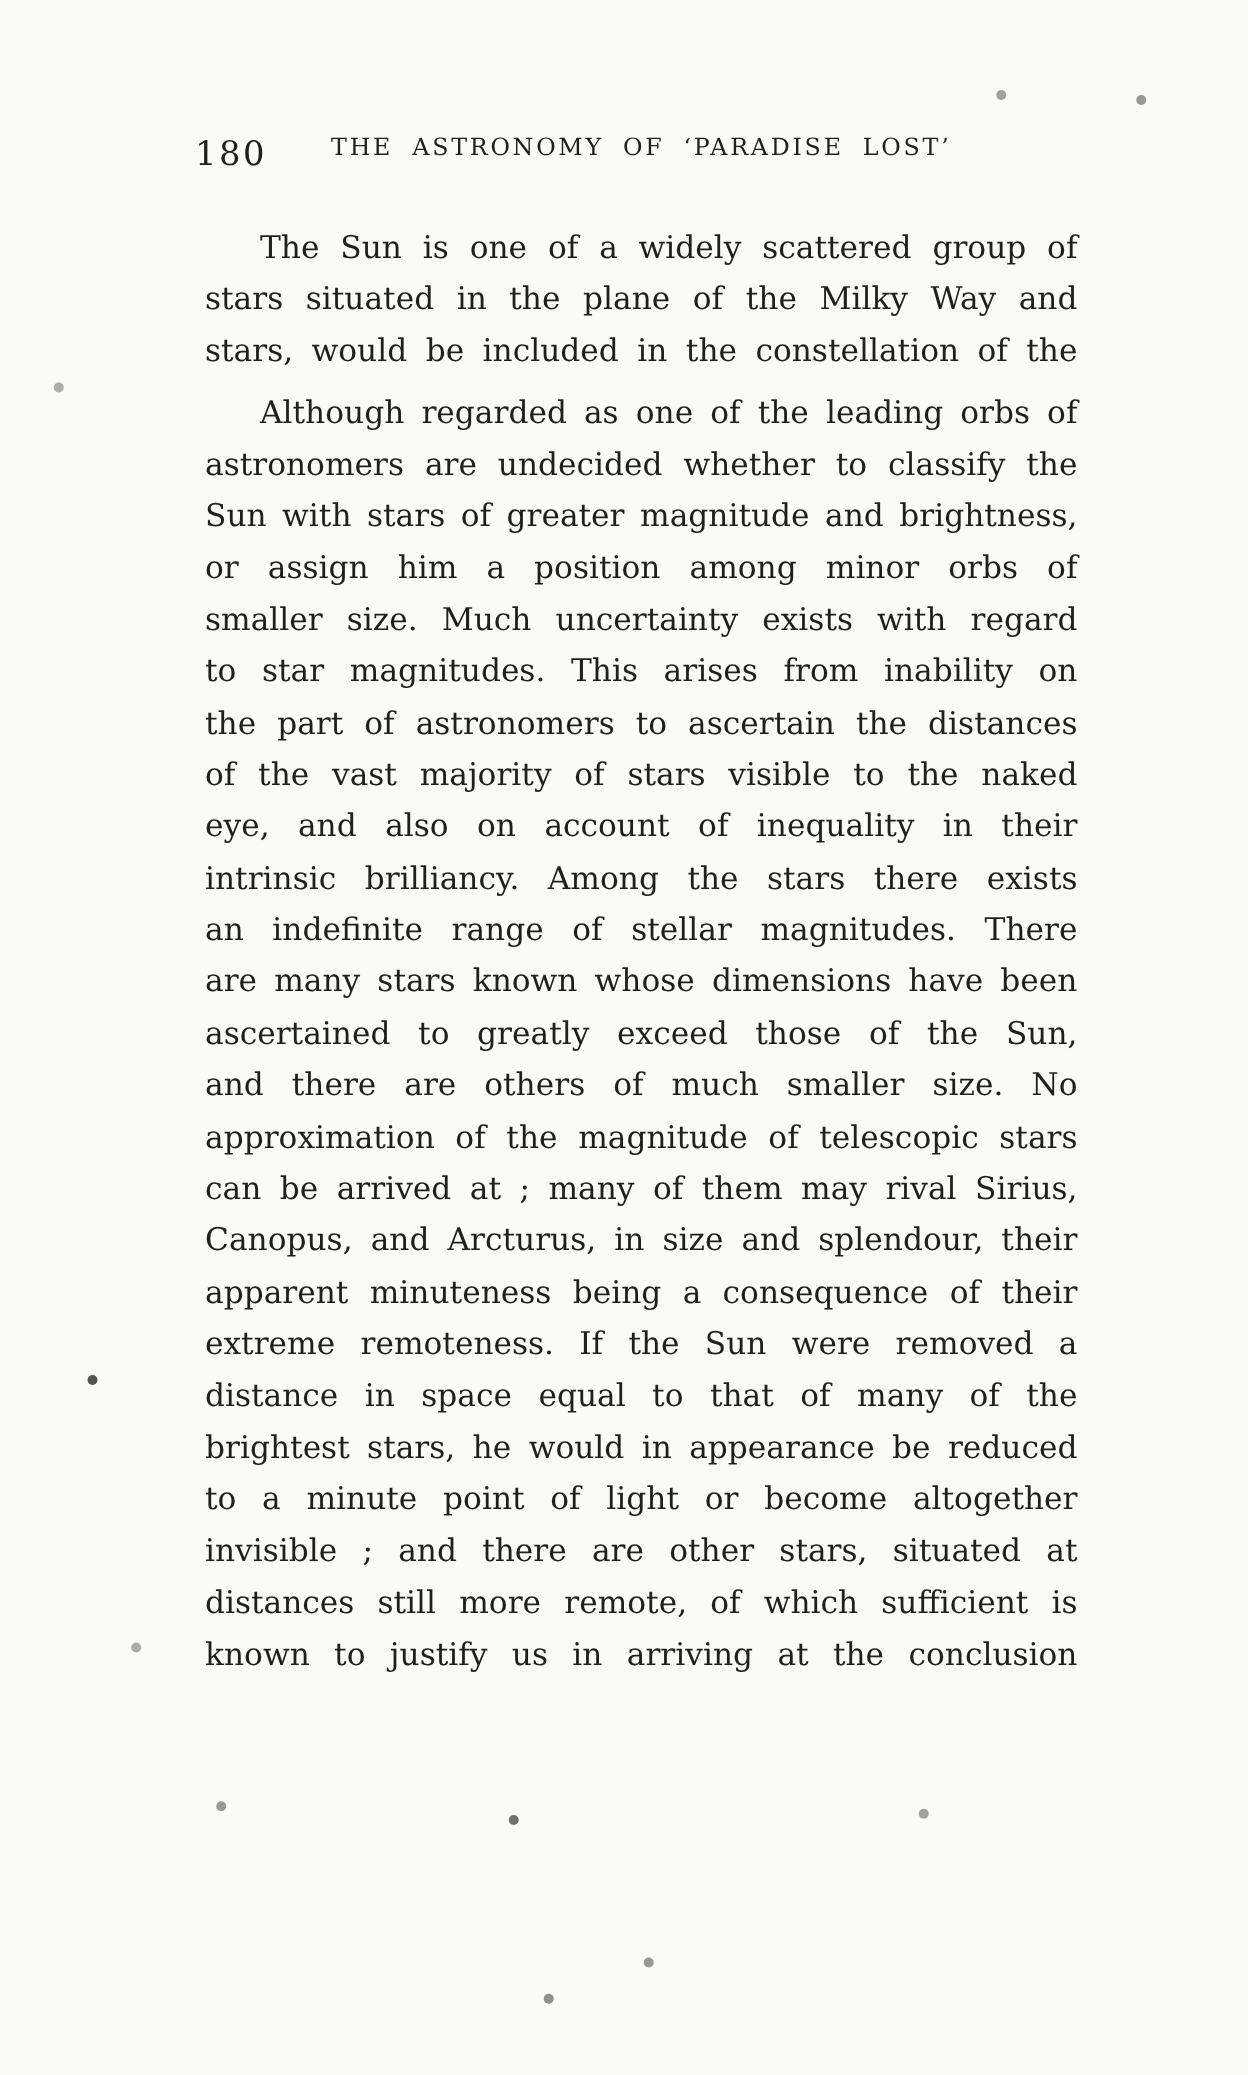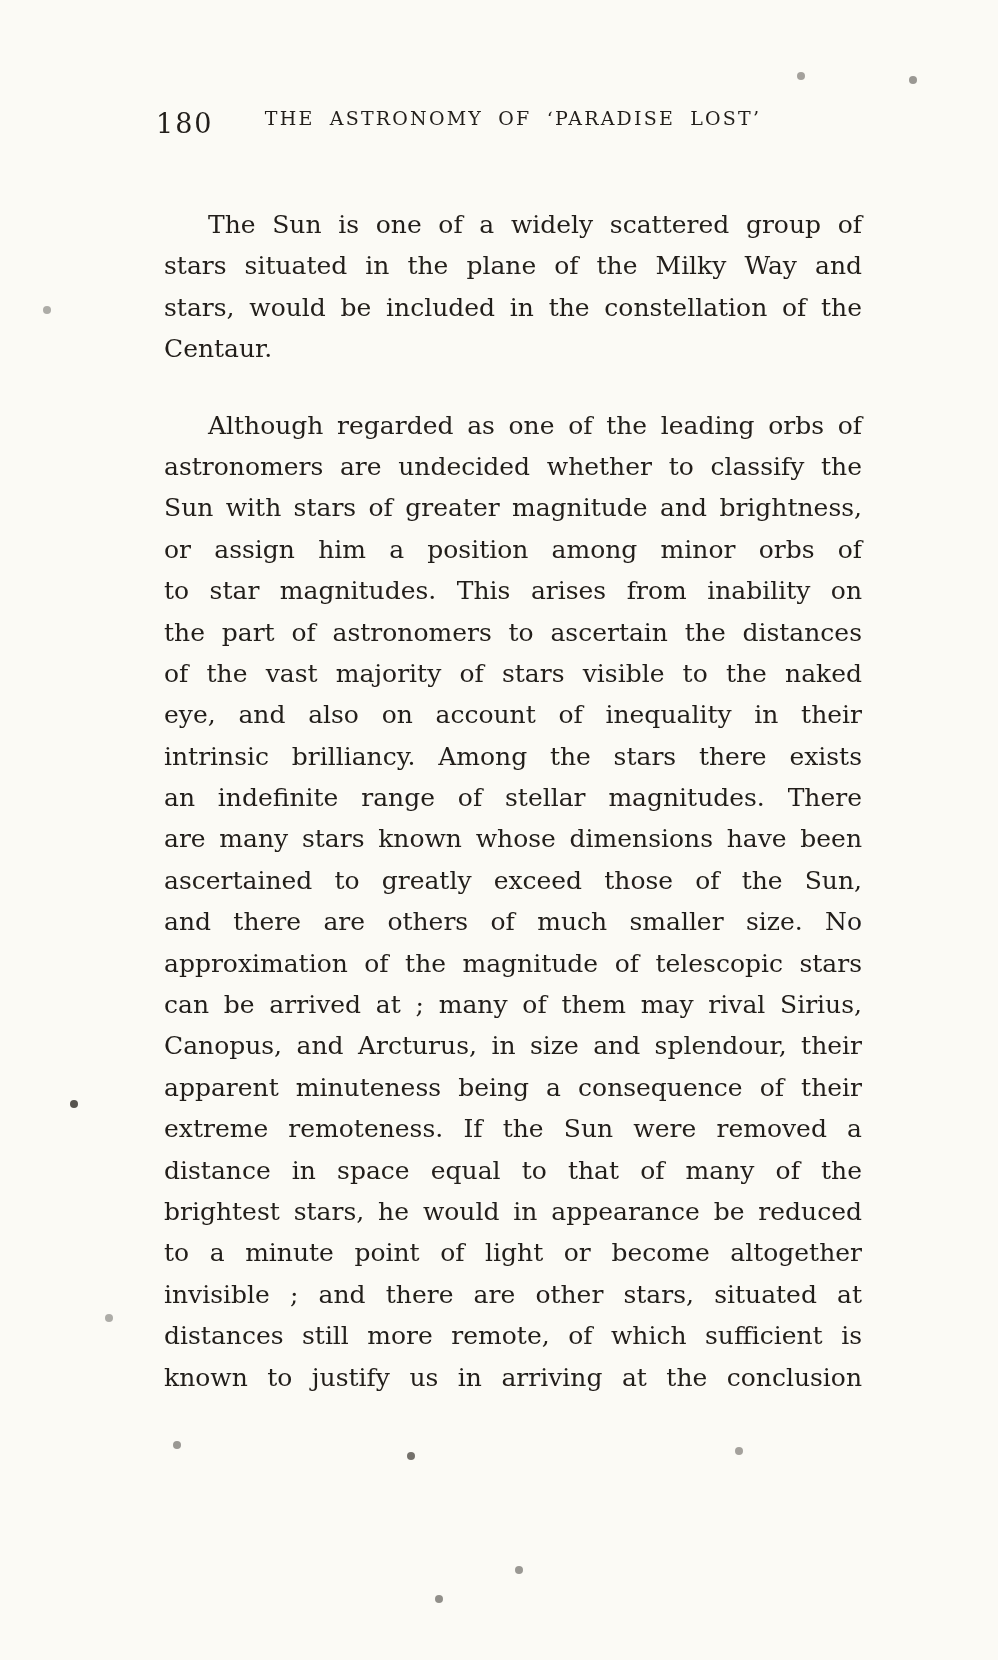--- a/index.html
+++ b/index.html
@@ -44,21 +44,21 @@
   }
   .line {
     font-size: 25px;
     line-height: 41.4px;
     height: 41.4px;
     white-space: normal;
     overflow: hidden;
     text-align: justify;
   }
   .line.just { text-align-last: justify; }
-  .line.indent { text-indent: 44px; margin-top: 27px; }
+  .line.indent { text-indent: 44px; }
 
   
   .speck {
     position: absolute;
     background: #3a3631;
     border-radius: 50%;
   }
 </style>
 </head>
 <body>
@@ -69,28 +69,28 @@
     <span class="page-number">180</span>
     <span class="running-title">THE ASTRONOMY OF ‘PARADISE LOST’</span>
   </header>
 
   <main class="text-block">
 
     <div class="paragraph">
       <div class="line just indent">The Sun is one of a widely scattered group of</div>
       <div class="line just">stars situated in the plane of the Milky Way and</div>
       <div class="line just">stars, would be included in the constellation of the</div>
-      <div class="line">Centaur.</div>
     </div>
 
     <div class="paragraph">
       <div class="line just indent">Although regarded as one of the leading orbs of</div>
       <div class="line just">astronomers are undecided whether to classify the</div>
       <div class="line just">Sun with stars of greater magnitude and brightness,</div>
       <div class="line just">or assign him a position among minor orbs of</div>
+      <div class="line just">smaller size.  Much uncertainty exists with regard</div>
       <div class="line just">to star magnitudes.  This arises from inability on</div>
       <div class="line just">the part of astronomers to ascertain the distances</div>
       <div class="line just">of the vast majority of stars visible to the naked</div>
       <div class="line just">eye, and also on account of inequality in their</div>
       <div class="line just">intrinsic brilliancy.  Among the stars there exists</div>
       <div class="line just">an indefinite range of stellar magnitudes.  There</div>
       <div class="line just">are many stars known whose dimensions have been</div>
       <div class="line just">ascertained to greatly exceed those of the Sun,</div>
       <div class="line just">and there are others of much smaller size.  No</div>
       <div class="line just">approximation of the magnitude of telescopic stars</div>

